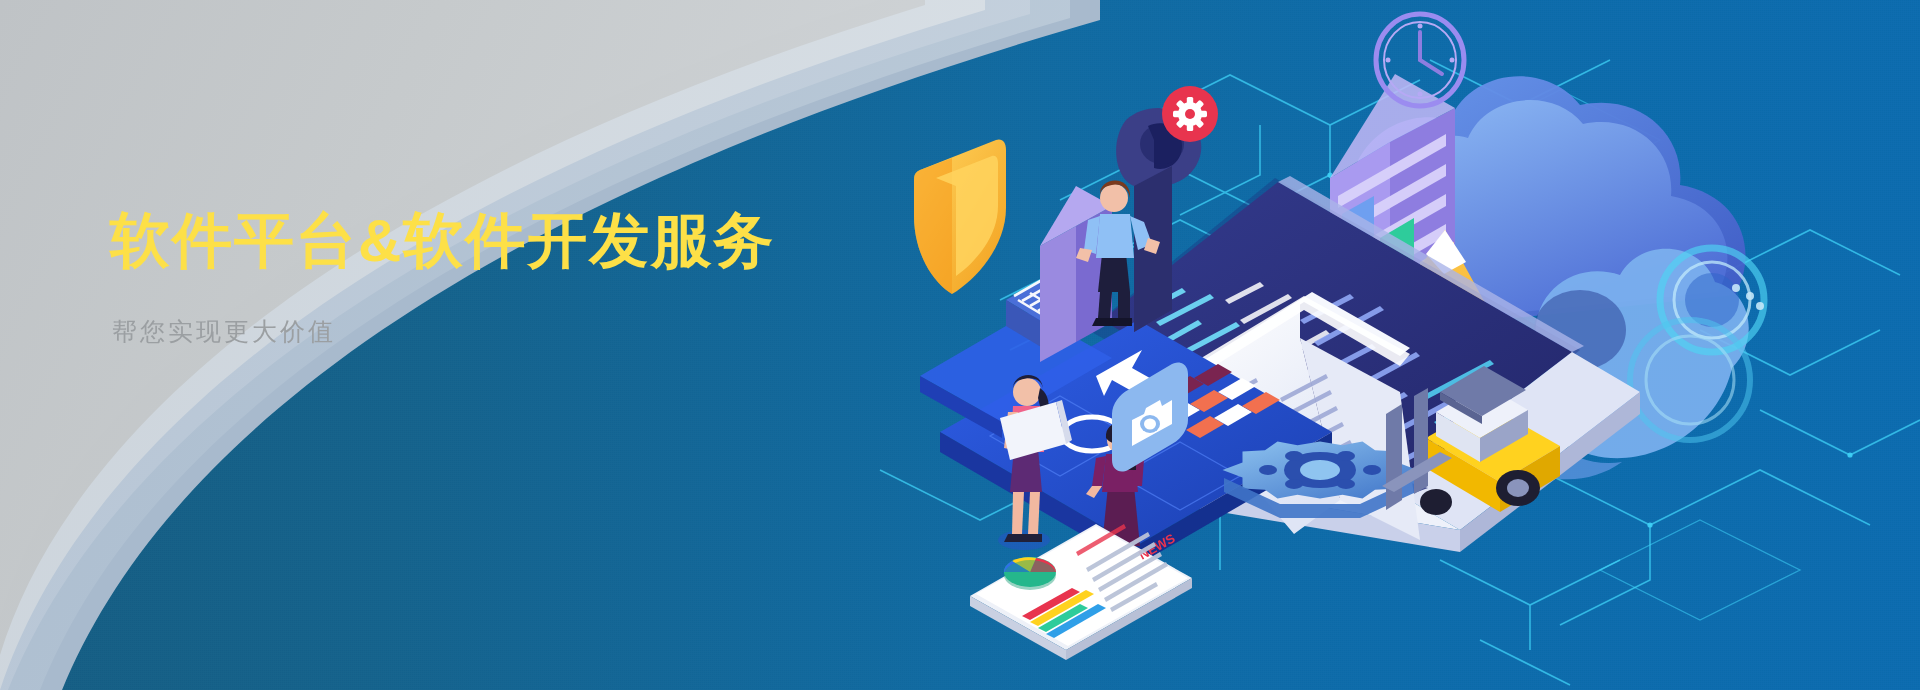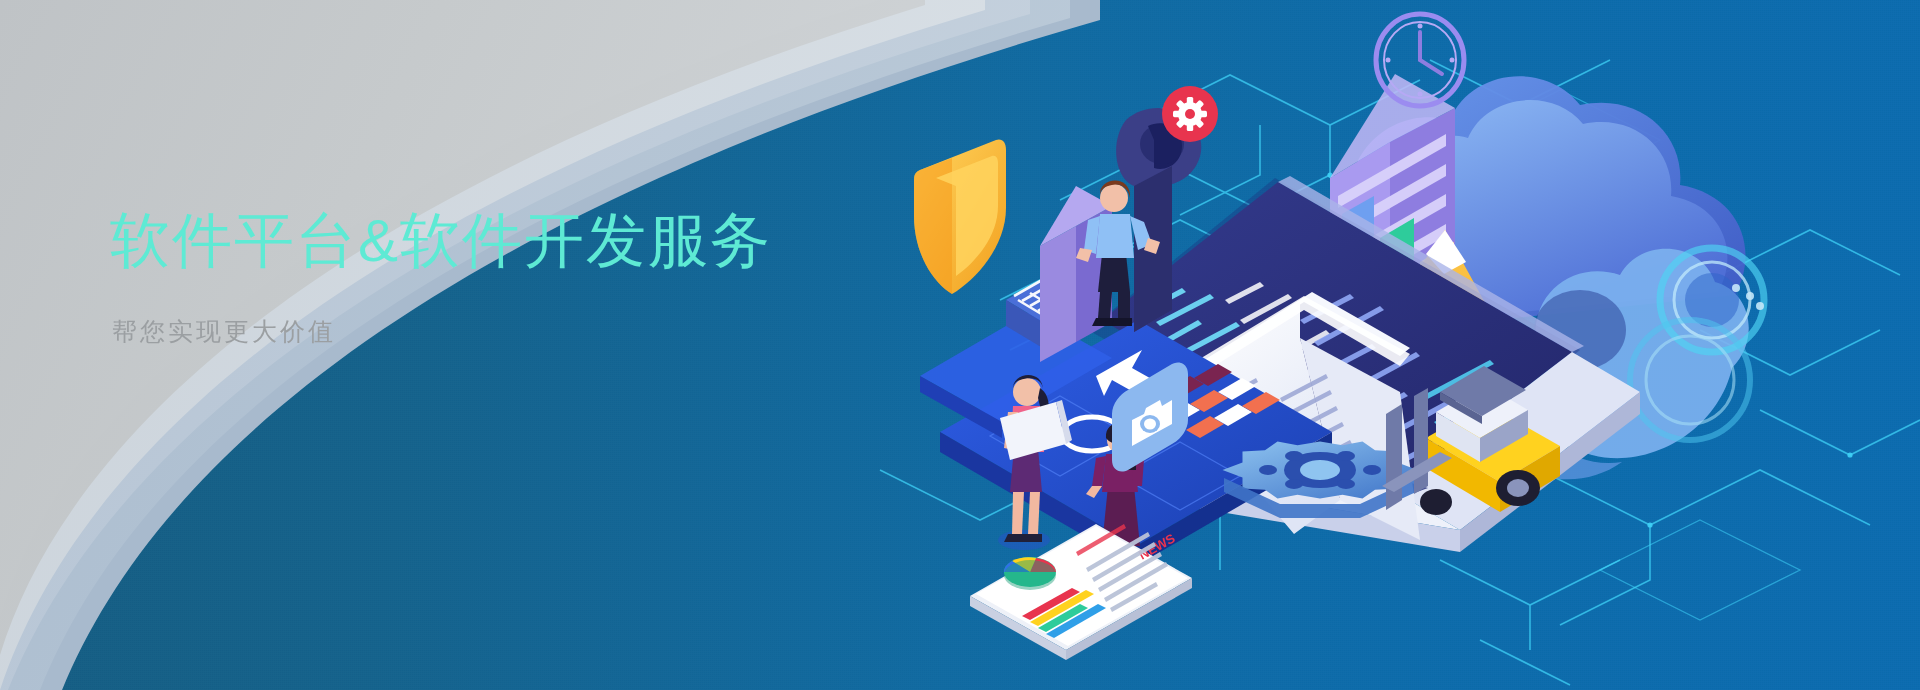--- a/index.html
+++ b/index.html
@@ -26,22 +26,22 @@
   }
   .iso-lines{position:absolute;inset:0;}
   
   .sweep{position:absolute;left:0;top:0;width:1100px;height:690px;}
   
   .copy{position:absolute;left:110px;top:206px;width:760px;}
   .title{
     font-size:60px;
     line-height:1.18;
     letter-spacing:2px;
-    font-weight:400;
-    color:#5eead4;
+    font-weight:700;
+    color:#fde047;
     margin:0;
     white-space:nowrap;
   }
   .subtitle{
     margin:38px 0 0 2px;
     font-size:25px;
     letter-spacing:3px;
     color:#9b9fa2;
     font-weight:400;
     white-space:nowrap;

